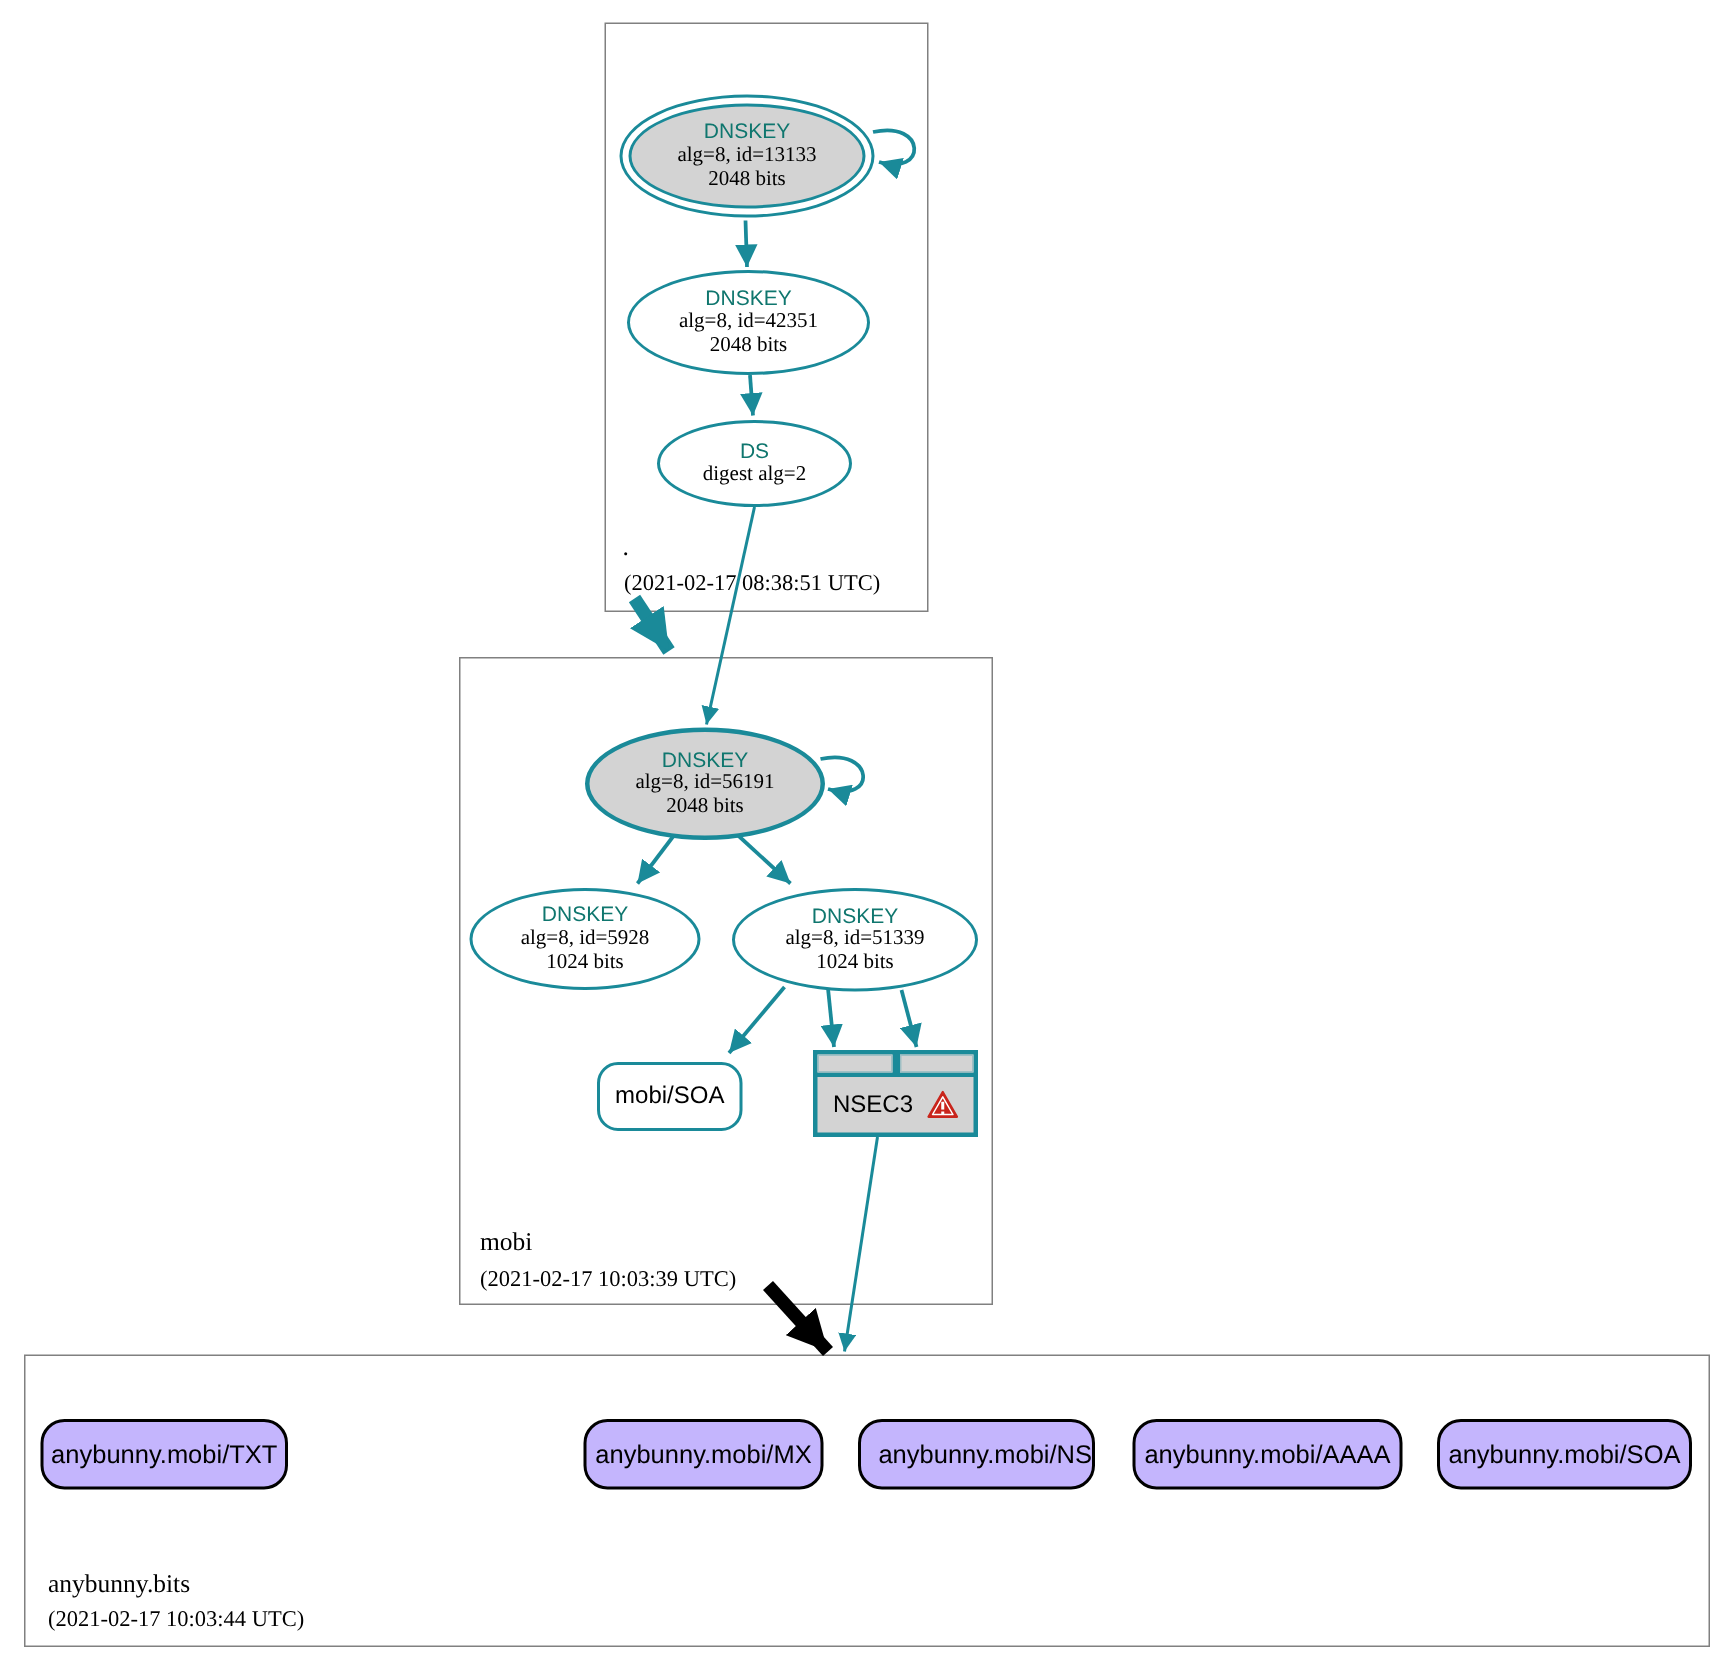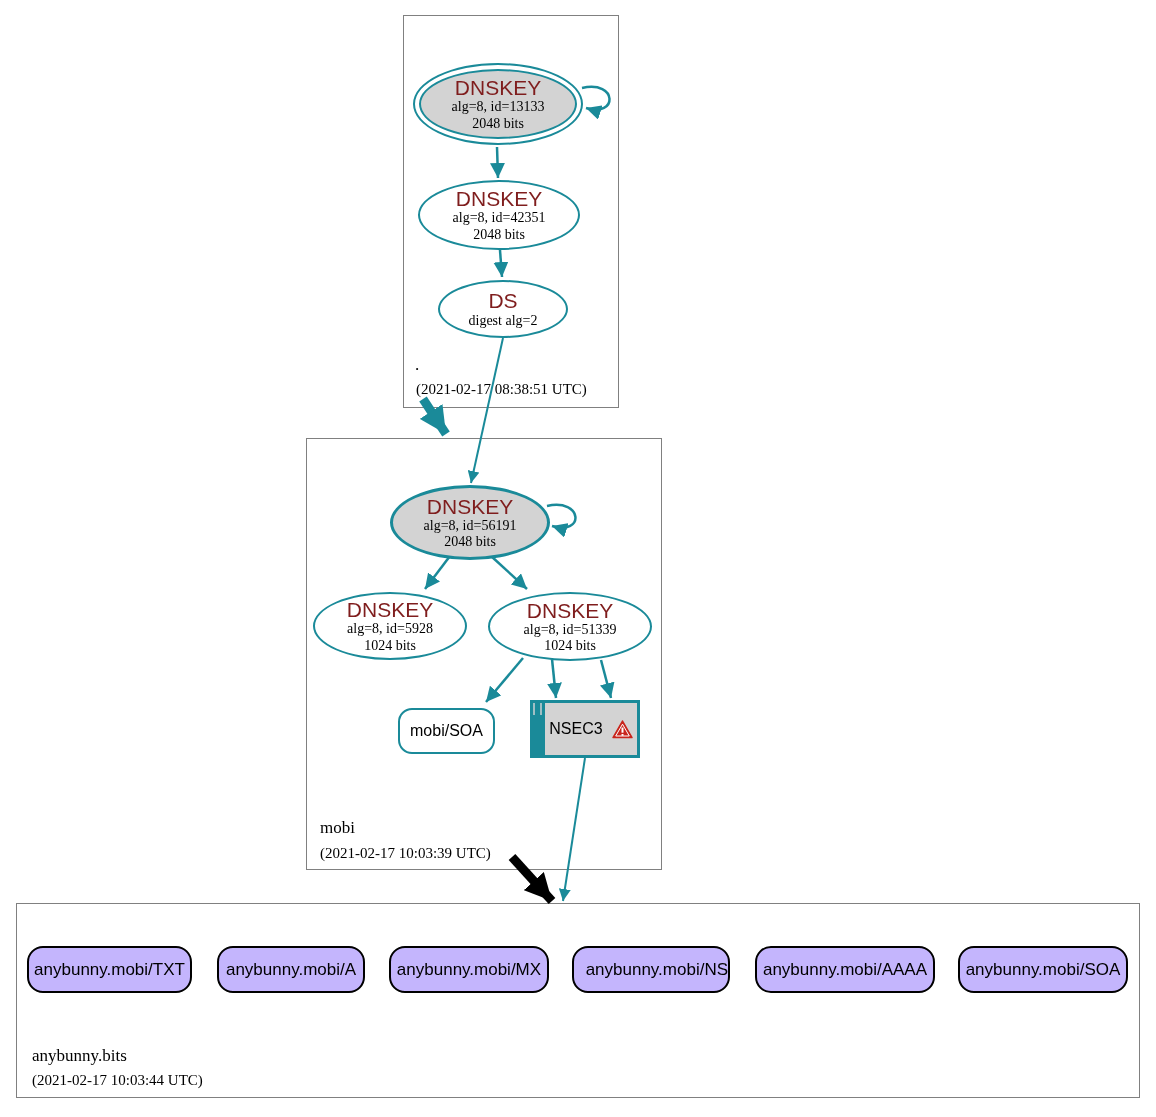--- a/index.html
+++ b/index.html
@@ -14,27 +14,27 @@
   .ellipse { border-radius:50%; }
   .teal-border { border:2px solid #1a8a99; }
   .thick-teal-border { border:3px solid #1a8a99; }
   .gray-fill { background:#d3d3d3; }
   .white-fill { background:#ffffff; }
 
   .double-outer { position:absolute; z-index:10; border:2px solid #1a8a99; border-radius:50%; padding:4px; background:#ffffff; }
   .double-inner { width:100%; height:100%; border:2px solid #1a8a99; border-radius:50%; background:#d3d3d3;
                   display:flex; flex-direction:column; align-items:center; justify-content:center; text-align:center; }
 
-  .node-title { font-family:"Liberation Sans", sans-serif; font-size:21px; color:#7f1d1d; line-height:1.1; }
+  .node-title { font-family:"Liberation Sans", sans-serif; font-size:14px; color:#0f766e; line-height:1.1; }
   .node-sub { font-family:"Liberation Serif", serif; font-size:14px; color:#000; line-height:1.15; }
 
   .rrset-rounded { position:absolute; z-index:10; border:2px solid #1a8a99; border-radius:14px; background:#fff;
                    display:flex; align-items:center; justify-content:center; font-size:16px; color:#000000; }
 
-  .nsec3 { position:absolute; z-index:10; background:#1a8a99; padding:3px; display:flex; flex-direction:row; gap:3px; }
+  .nsec3 { position:absolute; z-index:10; background:#1a8a99; padding:3px; display:flex; flex-direction:column; gap:3px;margin-left:12px; }
   .nsec3-top { display:flex; gap:5px; height:12px; }
   .nsec3-cell { flex:1; background:#d3d3d3; border:1px solid #9fbfc4; }
   .nsec3-body { flex:1; background:#d3d3d3; display:flex; align-items:center; justify-content:center; gap:9px;
                 font-size:16px; color:#000; }
 
   .zone-label { position:absolute; z-index:10; font-family:"Liberation Serif", serif; font-size:17px; color:#000; }
   .zone-ts { position:absolute; z-index:10; font-family:"Liberation Serif", serif; font-size:15px; color:#000; }
 
   .rrnode { position:absolute; z-index:10; border:2px solid #000; border-radius:16px; background:#c4b5fd;
             display:flex; align-items:center; justify-content:center; font-size:17px; color:#000; }
@@ -136,23 +136,20 @@
       </svg>
     </div>
   </div>
 
   <div class="zone-label" style="left:320px; top:818px;">mobi</div>
   <div class="zone-ts" style="left:320px; top:845px;">(2021-02-17 10:03:39 UTC)</div>
 
   <div class="rrnode" style="left:27px; top:946px; width:165px; height:47px;">
     <span>anybunny.mobi/TXT</span>
   </div>
-  <div class="rrnode" style="left:217px; top:946px; width:148px; height:47px;">
-    <span>anybunny.mobi/A</span>
-  </div>
   <div class="rrnode" style="left:389px; top:946px; width:160px; height:47px;align-items:center;">
     <span>anybunny.mobi/MX</span>
   </div>
   <div class="rrnode" style="left:572px; top:946px; width:158px; height:47px;justify-content:flex-end;">
     <span>anybunny.mobi/NS</span>
   </div>
   <div class="rrnode" style="left:755px; top:946px; width:180px; height:47px;">
     <span>anybunny.mobi/AAAA</span>
   </div>
   <div class="rrnode" style="left:958px; top:946px; width:170px; height:47px;">

